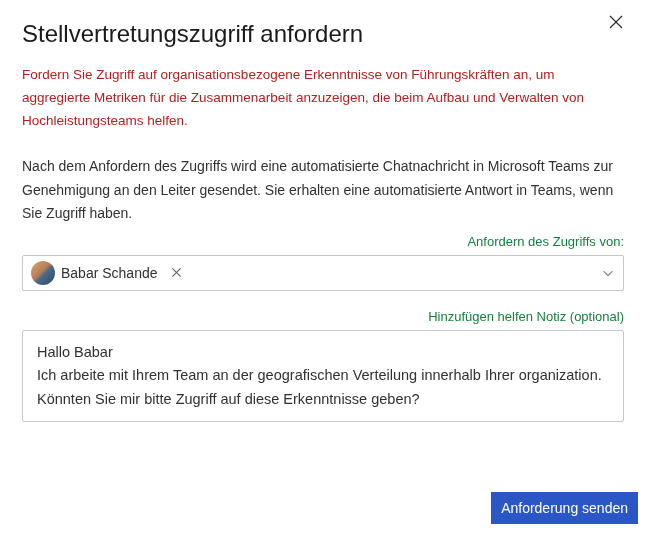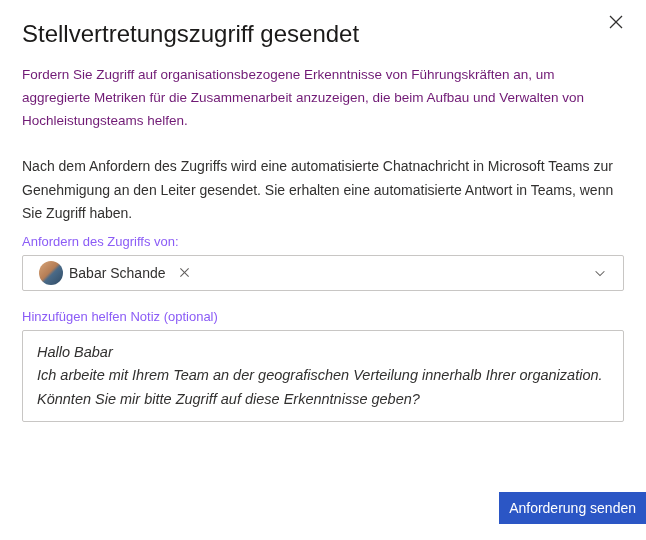--- a/index.html
+++ b/index.html
@@ -28,38 +28,39 @@
     .dialog-title {
       font-size: 24px;
       font-weight: 400;
       color: #1b1a19;
       margin-bottom: 16px;
       padding-right: 30px;
     }
     .intro-text {
       font-size: 13.5px;
       line-height: 1.7;
-      color: #701a75;
+      color: #b91c1c;
       margin-bottom: 22px;
     }
     .info-text {
       font-size: 14px;
       line-height: 1.7;
       color: #323130;
       margin-bottom: 8px;
     }
     .field-label {
       font-size: 13px;
-      color: #8b5cf6;
+      color: #15803d;
       margin-bottom: 6px;
+      text-align: right;
     }
     .people-picker {
       border: 1px solid #c8c6c4;
       border-radius: 2px;
-      padding: 4px 16px;
+      padding: 4px 8px;
       display: flex;
       align-items: center;
       justify-content: space-between;
       height: 36px;
       margin-bottom: 18px;
       cursor: pointer;
     }
     .pp-left { display: flex; align-items: center; gap: 6px; }
     .avatar {
       width: 24px;
@@ -84,26 +85,25 @@
     .chevron svg { width: 14px; height: 14px; }
     .note-box {
       border: 1px solid #c8c6c4;
       border-radius: 2px;
       padding: 10px 14px;
       font-size: 14.5px;
       line-height: 1.6;
       color: #323130;
       min-height: 86px;
       white-space: pre-line;
-      font-style: italic;
     }
     .submit-btn {
       position: absolute;
       bottom: 16px;
-      right: 0;
+      right: 8px;
       background: #2b56c5;
       color: #ffffff;
       border: none;
       font-size: 14px;
       padding: 8px 10px;
       cursor: pointer;
       font-family: inherit;
     }
   </style>
 </head>
@@ -111,21 +111,21 @@
 
 <div class="close-btn">
   <span>
     <svg viewBox="0 0 16 16" fill="none" stroke="currentColor" stroke-width="1.2">
       <line x1="2" y1="2" x2="14" y2="14"></line>
         <line x1="14" y1="2" x2="2" y2="14"></line>
     </svg>
   </span>
 </div>
 
-<h1 class="dialog-title">Stellvertretungszugriff gesendet</h1>
+<h1 class="dialog-title">Stellvertretungszugriff anfordern</h1>
 
 <p class="intro-text">Fordern Sie Zugriff auf organisationsbezogene Erkenntnisse von Führungskräften an, um aggregierte Metriken für die Zusammenarbeit anzuzeigen, die beim Aufbau und Verwalten von Hochleistungsteams helfen.</p>
 
 <p class="info-text">Nach dem Anfordern des Zugriffs wird eine automatisierte Chatnachricht in Microsoft Teams zur Genehmigung an den Leiter gesendet. Sie erhalten eine automatisierte Antwort in Teams, wenn Sie Zugriff haben.</p>
 
 <div class="field-label">Anfordern des Zugriffs von:</div>
 
 <div class="people-picker">
   <div class="pp-left">
     <div class="avatar"></div>

